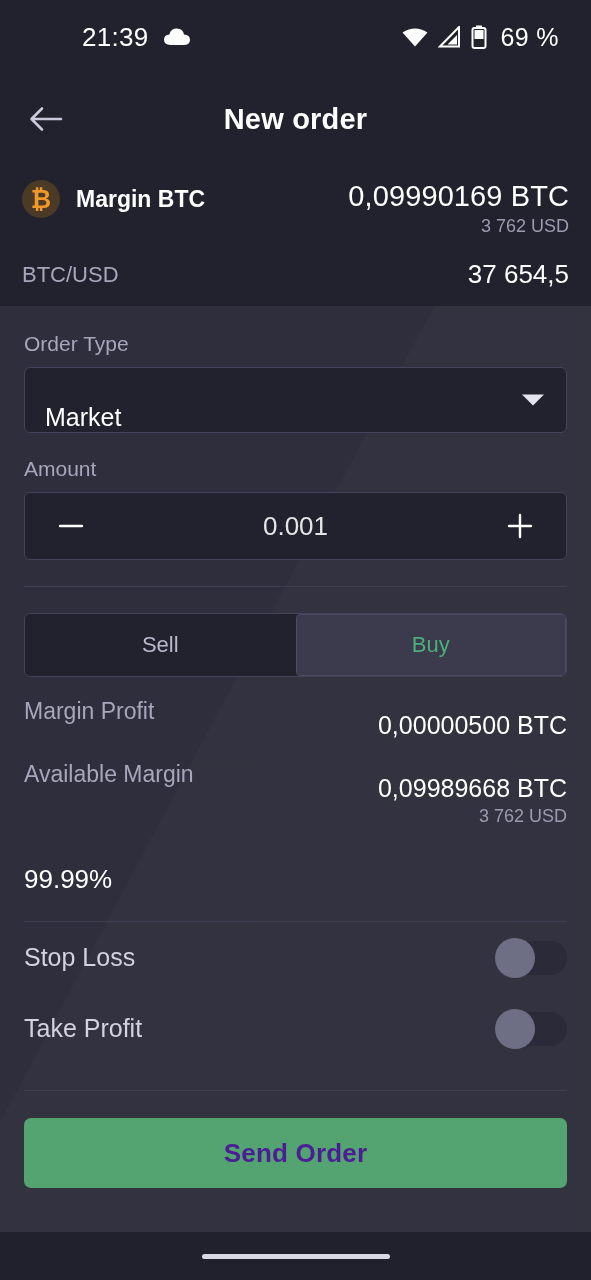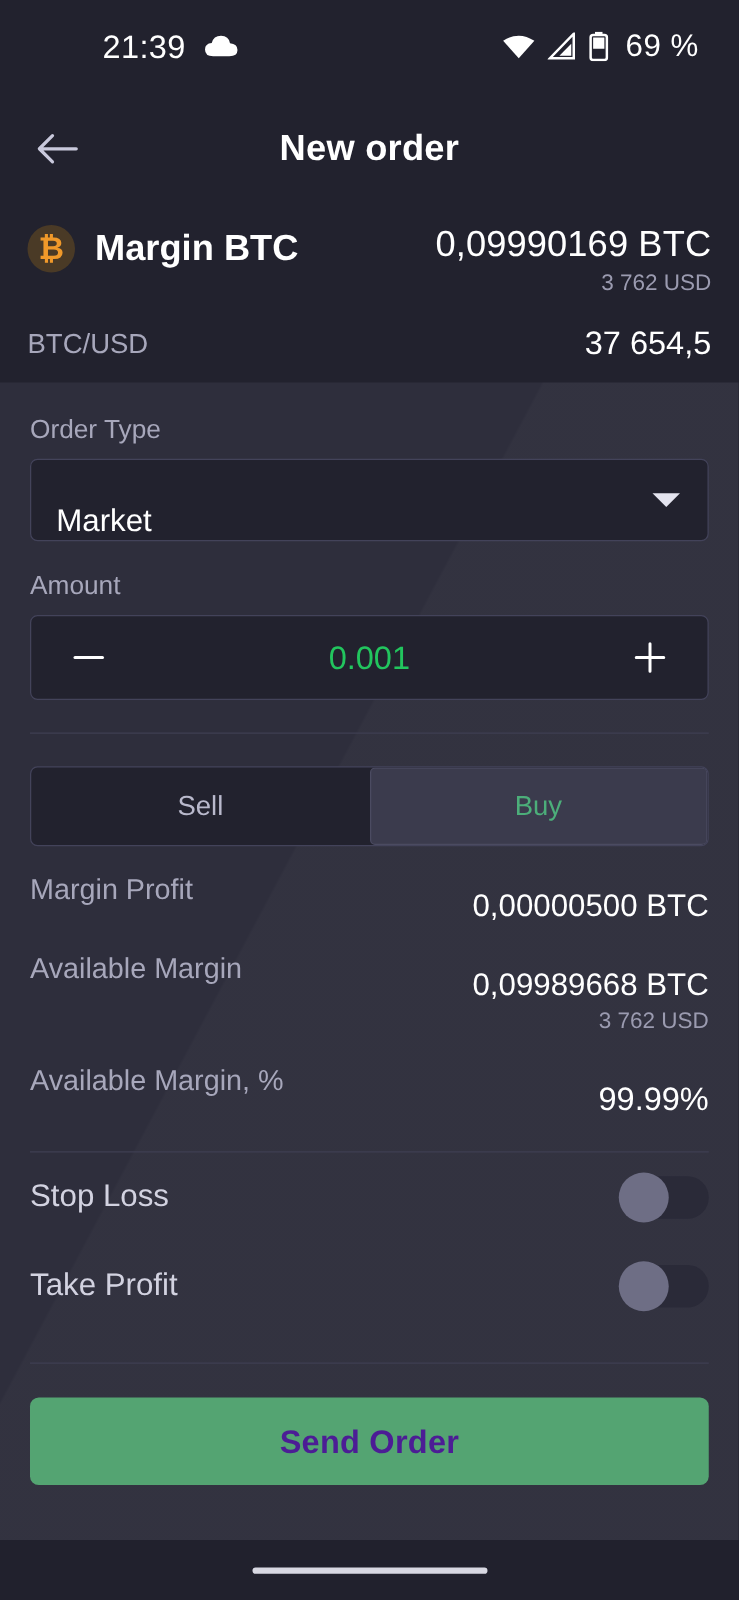--- a/index.html
+++ b/index.html
@@ -59,21 +59,21 @@
     padding-top: 10px;
   }
   .asset-left { display: flex; align-items: center; gap: 16px; }
   .coin-icon {
     width: 38px; height: 38px; border-radius: 50%;
     background: #4a3a26;
     display: flex; align-items: center; justify-content: center;
     color: #f0992a; font-size: 25px; font-weight: bold;
     line-height: 1;
   }
-  .asset-name { font-size: 29px; font-weight: bold; color: #ffffff; }
+  .asset-name { font-size: 23px; font-weight: bold; color: #ffffff; }
   .asset-right { text-align: right; }
   .asset-balance { font-size: 29px; color: #ffffff; letter-spacing: .1px; }
   .asset-balance-usd { font-size: 18px; color: #9b9bb0; margin-top: 3px; }
   .pair-row {
     display: flex; align-items: center; justify-content: space-between;
     margin-top: 22px;
   }
   .pair-label { font-size: 22px; color: #a7a7bb; }
   .pair-price { font-size: 26px; color: #ffffff; }
 
@@ -117,21 +117,21 @@
     border: 1px solid #43435a;
     border-radius: 6px;
     display: flex; align-items: center; justify-content: space-between;
     padding: 0 24px;
   }
   .step-btn {
     width: 44px; height: 44px;
     display: flex; align-items: center; justify-content: center;
     color: #ffffff;
   }
-  .step-value { font-size: 26px; color: #22c55e; }
+  .step-value { font-size: 26px; color: #e5e5e5; }
 
   .divider {
     height: 1px; background: #3f3f52;
     margin: 26px 0 0 0;
   }
 
   
   .segmented {
     margin-top: 26px;
     height: 64px;
@@ -313,21 +313,20 @@
 
     <div class="info-row">
       <span class="info-label">Available Margin</span>
       <div class="info-right">
         <div class="info-value">0,09989668 BTC</div>
         <div class="info-subvalue">3 762 USD</div>
       </div>
     </div>
 
     <div class="info-row pct">
-      <span class="info-label">Available Margin, %</span>
       <div class="info-right">
         <div class="info-value">99.99%</div>
       </div>
     </div>
 
     <div class="divider"></div>
 
     <div class="toggle-row">
       <span class="toggle-label">Stop Loss</span>
       <span class="switch">

